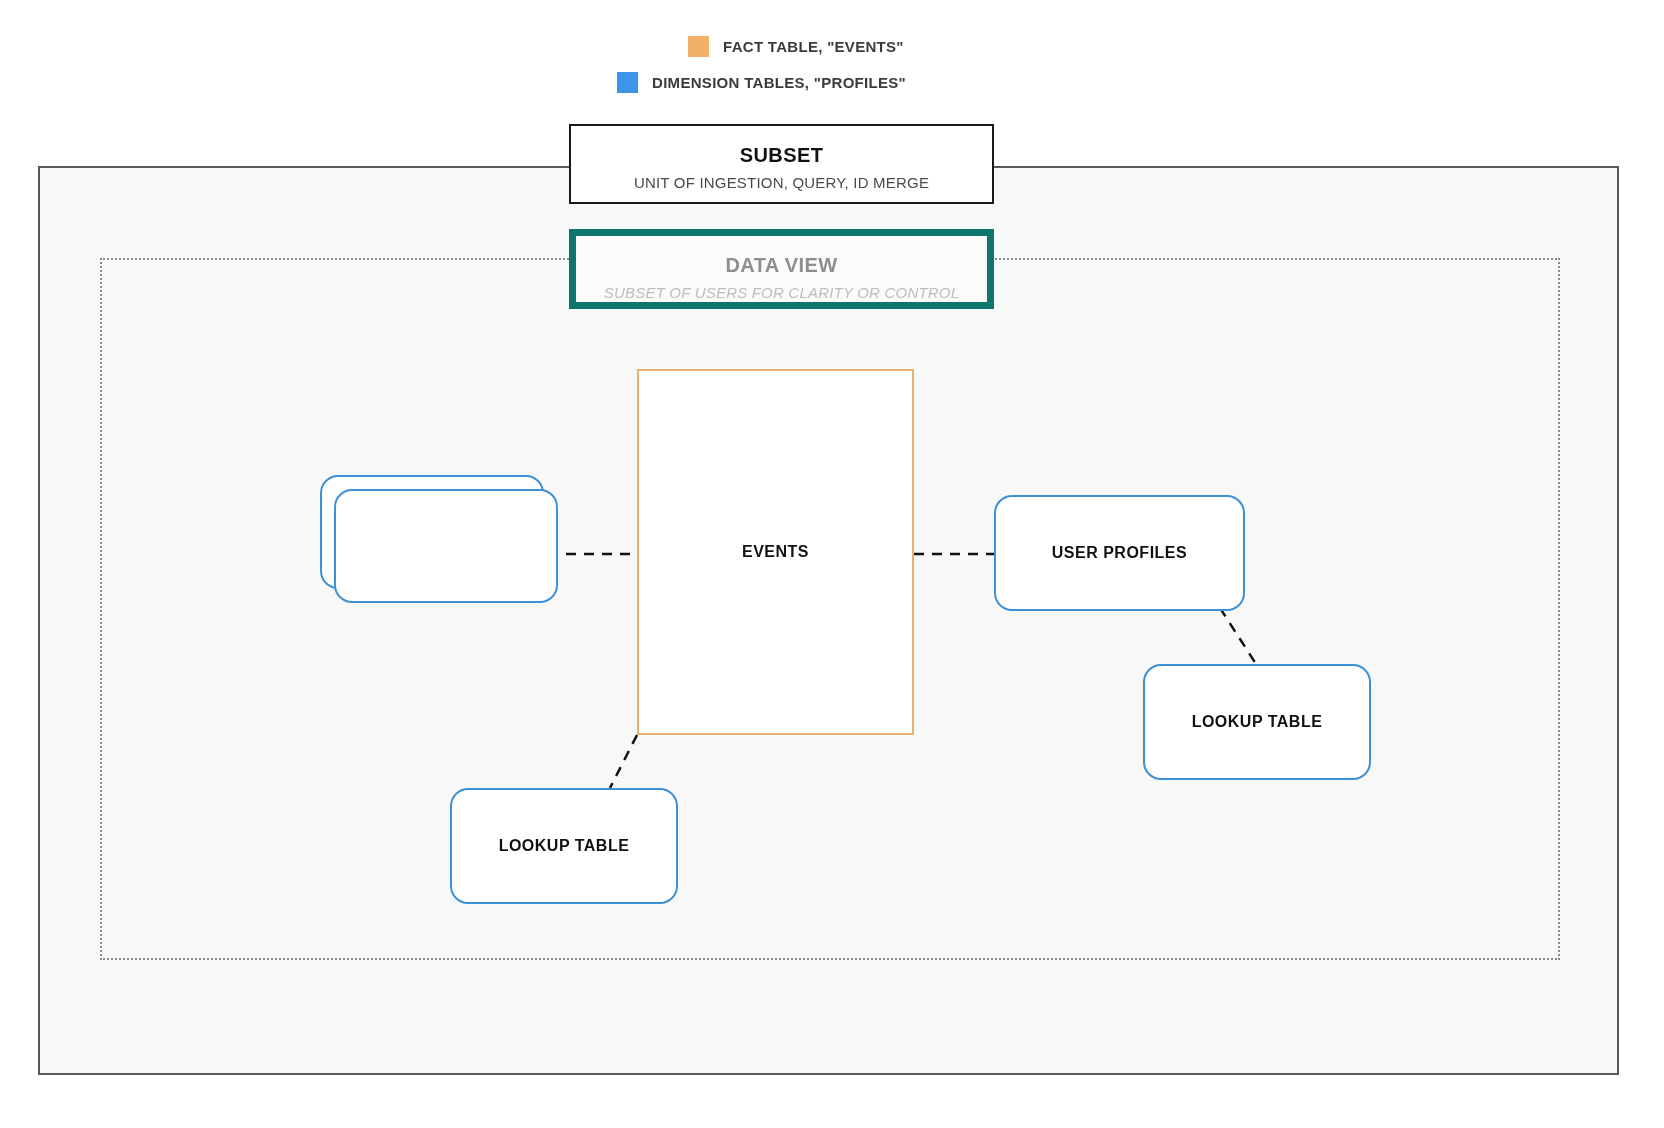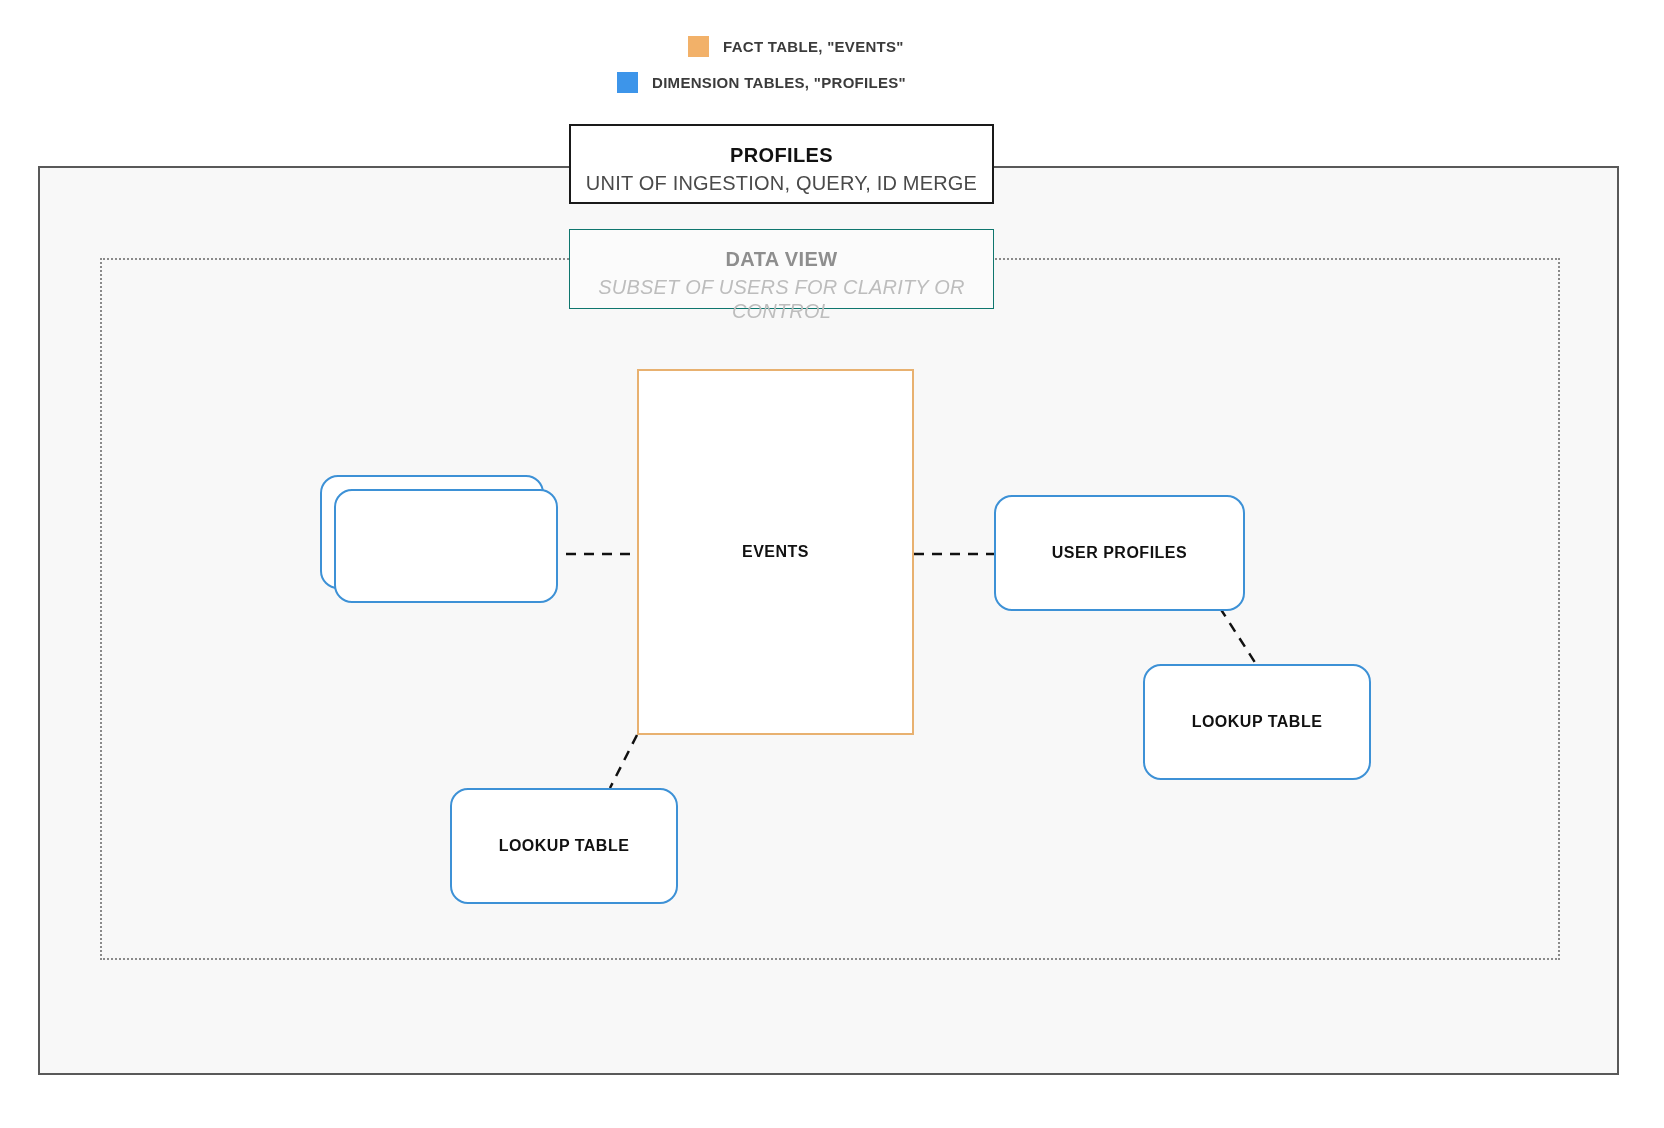--- a/index.html
+++ b/index.html
@@ -78,31 +78,31 @@
     top: 124px;
     width: 425px;
     height: 80px;
     border: 2px solid #1a1a1a;
   }
   #dataview-card {
     left: 569px;
     top: 229px;
     width: 425px;
     height: 80px;
-    border: 1px solid #0f766e;
+    border: 7px solid #0f766e;
     background: #fbfbfb;
   }
   .card-title {
     font-size: 20px;
     font-weight: bold;
     letter-spacing: 0.4px;
     line-height: 26px;
   }
   .card-sub {
-    font-size: 20px;
+    font-size: 15px;
     font-weight: normal;
     letter-spacing: 0.2px;
     line-height: 24px;
     margin-top: 3px;
   }
   #project-card .card-title { color: #111111; }
   #project-card .card-sub   { color: #4a4a4a; }
   #dataview-card .card-title { color: #8e8e8e; }
   #dataview-card .card-sub   { color: #bdbdbd; font-style: italic; }
 
@@ -213,21 +213,21 @@
     <line x1="566" y1="554" x2="637" y2="554" stroke="#111111" stroke-width="2.5" stroke-dasharray="10 8"></line>
 
     <line x1="914" y1="554" x2="994" y2="554" stroke="#111111" stroke-width="2.5" stroke-dasharray="10 8"></line>
 
     <line x1="637" y1="735" x2="610" y2="788" stroke="#111111" stroke-width="2.5" stroke-dasharray="10 8"></line>
 
     <line x1="1220" y1="608" x2="1256" y2="664" stroke="#111111" stroke-width="2.5" stroke-dasharray="10 8"></line>
   </svg>
 
   <div class="header-card" id="project-card">
-    <div class="card-title">PROFILES</div>
+    <div class="card-title">SUBSET</div>
     <div class="card-sub">UNIT OF INGESTION, QUERY, ID MERGE</div>
   </div>
 
   <div class="header-card" id="dataview-card">
     <div class="card-title">DATA VIEW</div>
     <div class="card-sub">SUBSET OF USERS FOR CLARITY OR CONTROL</div>
   </div>
 
   <div class="entity" id="events-box">
     <span class="entity-label">EVENTS</span>

